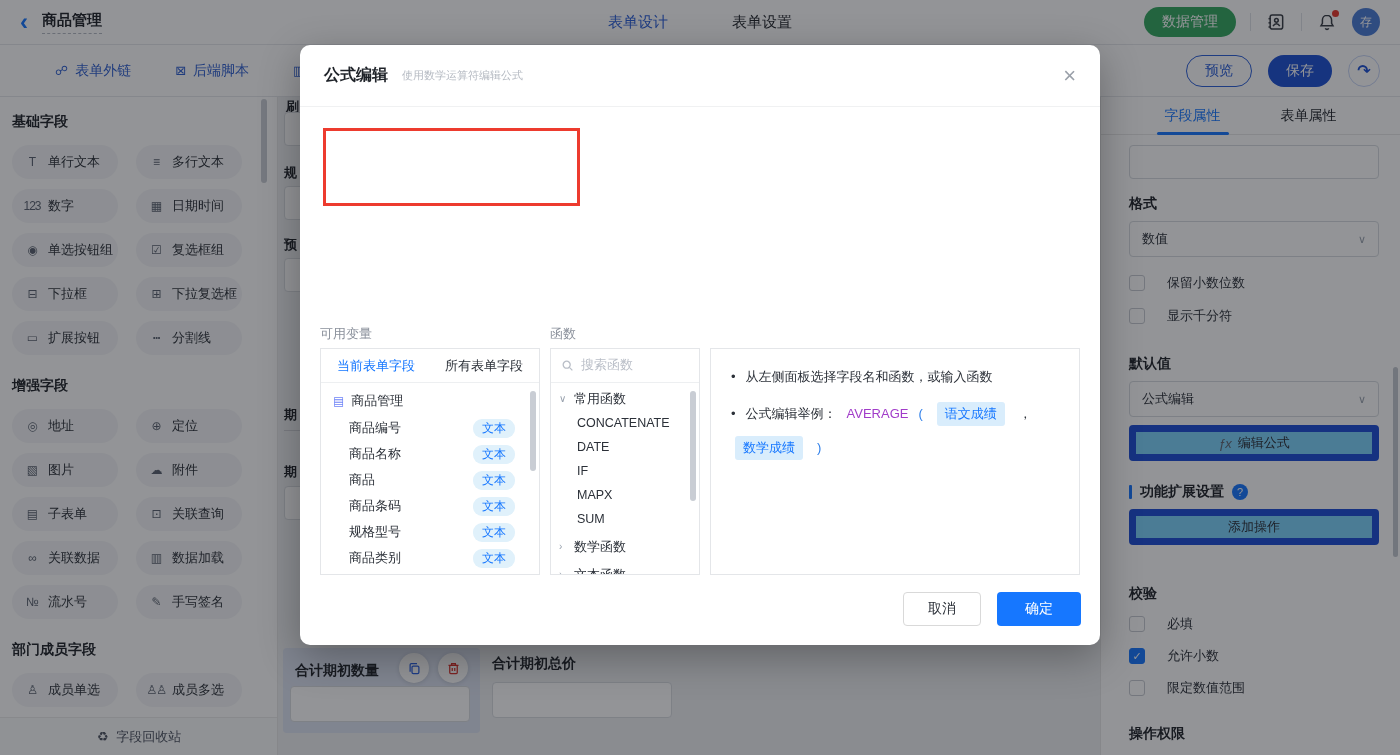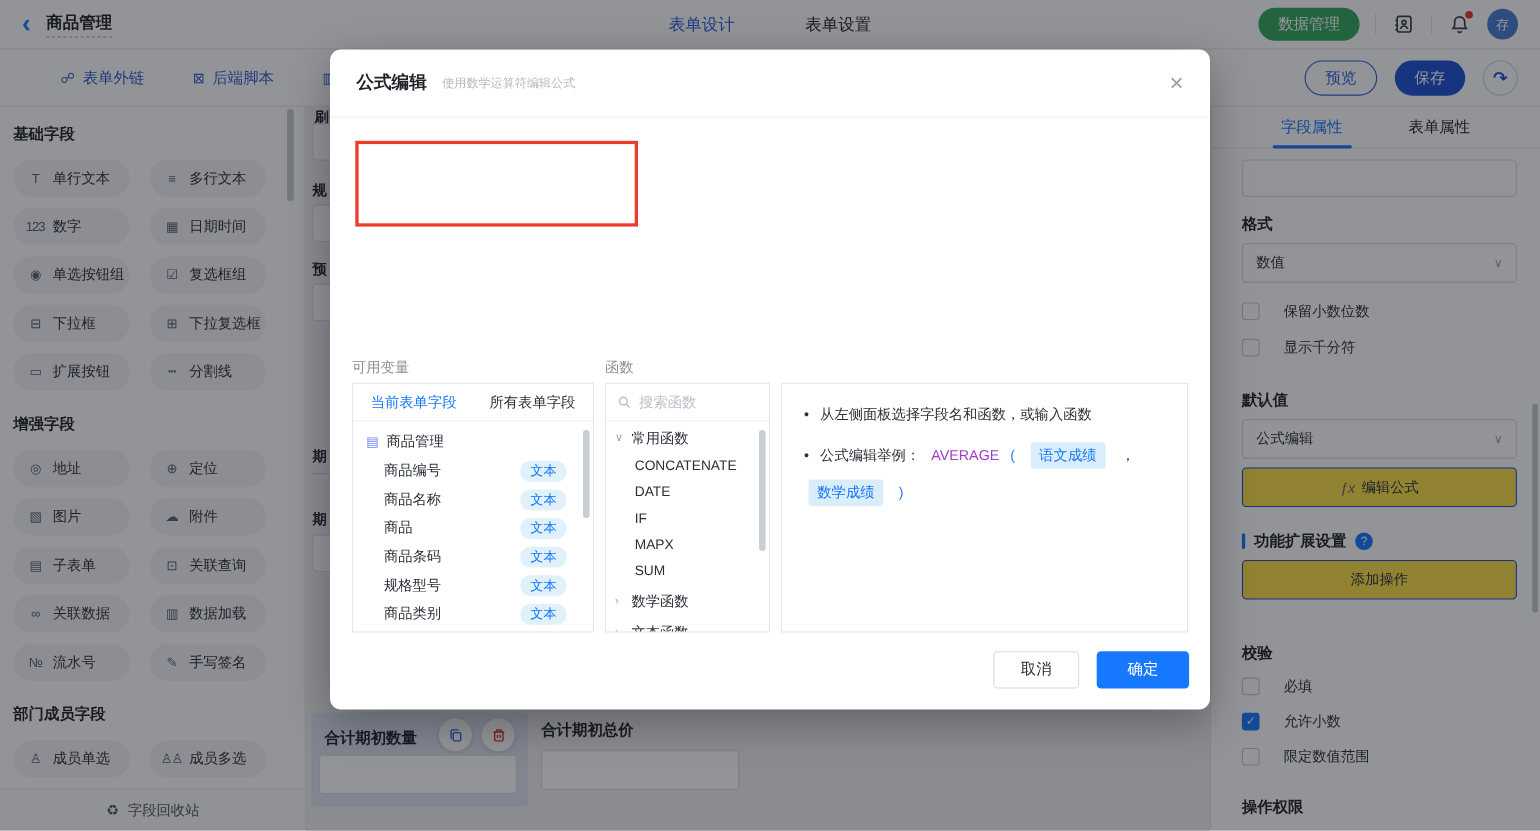--- a/index.html
+++ b/index.html
@@ -61,21 +61,21 @@
   .rightbar{position:absolute;left:1100px;top:97px;width:300px;height:658px;background:#fff;border-left:1px solid #e8e8e8}
   .rb-tabs{height:38px;display:flex;align-items:center;justify-content:center;gap:60px;border-bottom:1px solid #e8e8e8;font-size:14px}
   .rb-tab{color:var(--ink);cursor:pointer;position:relative}
   .rb-tab.active{color:var(--accent)}
   .rb-tab.active::after{content:"";position:absolute;left:-8px;right:-8px;bottom:-10px;height:3px;border-radius:2px;background:var(--accent)}
   .rb-body{padding:10px 22px 0 28px}
   .ctl{width:250px;height:34px;background:#fff;border:1px solid #d7dbe0;border-radius:4px}
   .select{height:36px;display:flex;align-items:center;justify-content:space-between;padding:0 12px;font-size:13px;color:var(--ink2);cursor:pointer}
   .chev{color:#9aa3af;font-size:11px}
   .rb-label{font-size:14px;font-weight:bold;color:var(--ink)}
-  .rb-btn{width:250px;height:36px;border:1px solid #1d4ed8;border-radius:4px;background:#fde047;font-size:13px;color:var(--ink2);display:flex;align-items:center;justify-content:center;gap:6px;cursor:pointer}
+  .rb-btn{width:250px;height:36px;border:7px solid #1d4ed8;border-radius:4px;background:#7dd3fc;font-size:13px;color:var(--ink2);display:flex;align-items:center;justify-content:center;gap:6px;cursor:pointer}
   .fx{color:#5f6673;font-style:italic;font-size:13px}
   .cb{display:flex;align-items:center;gap:22px;font-size:13px;color:var(--ink2);cursor:pointer}
   .cb .box{width:16px;height:16px;border:1px solid #c6cad1;border-radius:3px;background:#fff;display:flex;align-items:center;justify-content:center;font-size:11px;color:#fff;line-height:1}
   .cb.checked .box{background:var(--accent);border-color:var(--accent)}
   .ext{display:flex;align-items:center;gap:8px}
   .extbar{width:3px;height:14px;background:var(--accent);border-radius:1px}
   .qmark{width:16px;height:16px;border-radius:50%;background:var(--accent);color:#fff;font-size:11px;display:flex;align-items:center;justify-content:center;cursor:pointer}
   .rb-scroll{position:absolute;right:2px;top:270px;width:5px;height:190px;border-radius:3px;background:#c4c8cf}
 
   
@@ -95,21 +95,21 @@
   .panel{position:absolute;top:303px;height:227px;border:1px solid var(--line);background:#fff;overflow:hidden}
   .v-tabs{height:34px;border-bottom:1px solid #edeff1;display:flex;align-items:center;justify-content:space-between;padding:0 16px;font-size:13px}
   .v-tab{cursor:pointer;color:var(--ink2)}
   .v-tab.active{color:var(--accent)}
   .vrow{height:26px;display:flex;align-items:center;justify-content:space-between;padding:0 24px 0 28px;font-size:13px;color:var(--ink2);cursor:pointer}
   .vroot{height:28px;display:flex;align-items:center;gap:7px;padding-left:12px;font-size:13px;color:var(--ink2);margin-top:4px}
   .docic{color:#6e83f7;font-size:12px}
   .tag{background:#e0f1fb;color:var(--accent);font-size:12px;padding:1px 9px;border-radius:9px}
   .pscroll{position:absolute;right:3px;top:42px;width:6px;border-radius:3px;background:#c9cdd4}
   .fn-search{height:34px;border-bottom:1px solid #edeff1;display:flex;align-items:center;gap:7px;padding:0 10px}
-  .fn-search input{border:none;outline:none;width:100px;font-size:13px;color:var(--ink2);font-family:Liberation Serif, serif}
+  .fn-search input{border:none;outline:none;width:100px;font-size:13px;color:var(--ink2);font-family:Liberation Mono, monospace}
   .fn-search input::placeholder{color:#b9bec7}
   .fn-group{height:25px;display:flex;align-items:center;gap:6px;padding-left:8px;font-size:13px;color:var(--ink2);cursor:pointer;margin-top:3px}
   .fn-chev{color:#98a1ad;font-size:10px;width:9px}
   .fn-item{height:24px;display:flex;align-items:center;padding-left:26px;font-size:12.5px;color:var(--ink2);cursor:pointer}
   .tips{padding:18px 20px;font-size:13px;color:var(--ink2);line-height:20px}
   .tip{display:flex;gap:10px;margin-bottom:15px;flex-wrap:wrap;align-items:center}
   .m-btn{position:absolute;top:547px;height:34px;border-radius:4px;font-size:14px;cursor:pointer;display:flex;align-items:center;justify-content:center}
   .btn-cancel{left:603px;width:78px;background:#fff;border:1px solid #d9d9d9;color:var(--ink2)}
   .btn-ok{left:697px;width:84px;background:var(--accent);border:none;color:#fff}
   svg{display:block}

